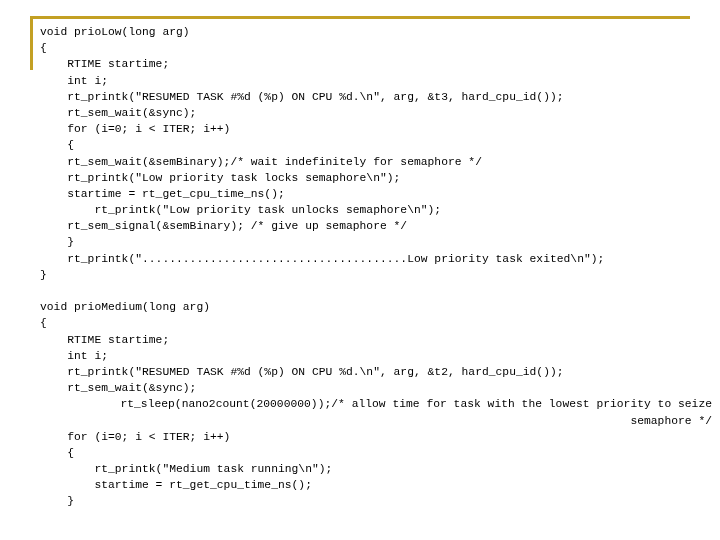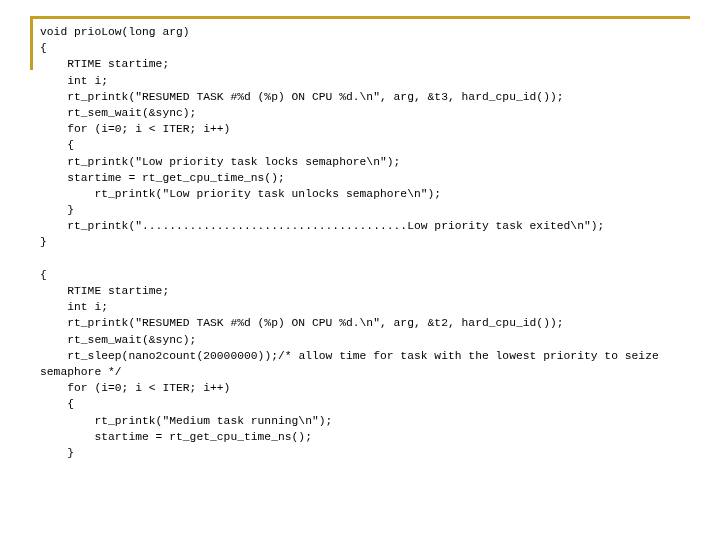--- a/index.html
+++ b/index.html
@@ -56,46 +56,50 @@
     white-space: pre;
     letter-spacing: 0.02px;
     height: 16.2px;
   }
   .code-line.blank {
     height: 16.2px;
   }
   .code-line.wrapped {
     white-space: pre-wrap;
     height: auto;
+    text-align: right;
   }
 </style>
 </head>
 <body>
 
 <div id="slide" style="background: rgb(255, 255, 255);">
 
   <div id="rule-top" style="background: rgb(195, 160, 35);"></div>
   <div id="rule-left" style="background: rgb(195, 160, 35);"></div>
 
   <div id="code-body" style="color: rgb(0, 0, 0);">
       <div class="code-line">void prioLow(long arg)</div>
       <div class="code-line">{</div>
       <div class="code-line">    RTIME startime;</div>
       <div class="code-line">    int i;</div>
       <div class="code-line">    rt_printk("RESUMED TASK #%d (%p) ON CPU %d.\n", arg, &amp;t3, hard_cpu_id());</div>
       <div class="code-line">    rt_sem_wait(&amp;sync);</div>
       <div class="code-line">    for (i=0; i &lt; ITER; i++)</div>
       <div class="code-line">    {</div>
+      <div class="code-line">    rt_sem_wait(&amp;semBinary);/* wait indefinitely for semaphore */</div>
       <div class="code-line">    rt_printk("Low priority task locks semaphore\n");</div>
       <div class="code-line">    startime = rt_get_cpu_time_ns();</div>
       <div class="code-line">        rt_printk("Low priority task unlocks semaphore\n");</div>
+      <div class="code-line">    rt_sem_signal(&amp;semBinary); /* give up semaphore */</div>
       <div class="code-line">    }</div>
       <div class="code-line">    rt_printk(".......................................Low priority task exited\n");</div>
       <div class="code-line">}</div>
       <div class="code-line blank"></div>
+      <div class="code-line">void prioMedium(long arg)</div>
       <div class="code-line">{</div>
       <div class="code-line">    RTIME startime;</div>
       <div class="code-line">    int i;</div>
       <div class="code-line">    rt_printk("RESUMED TASK #%d (%p) ON CPU %d.\n", arg, &amp;t2, hard_cpu_id());</div>
       <div class="code-line">    rt_sem_wait(&amp;sync);</div>
       <div class="code-line wrapped">    rt_sleep(nano2count(20000000));/* allow time for task with the lowest priority to seize semaphore */</div>
       <div class="code-line">    for (i=0; i &lt; ITER; i++)</div>
       <div class="code-line">    {</div>
       <div class="code-line">        rt_printk("Medium task running\n");</div>
       <div class="code-line">        startime = rt_get_cpu_time_ns();</div>

